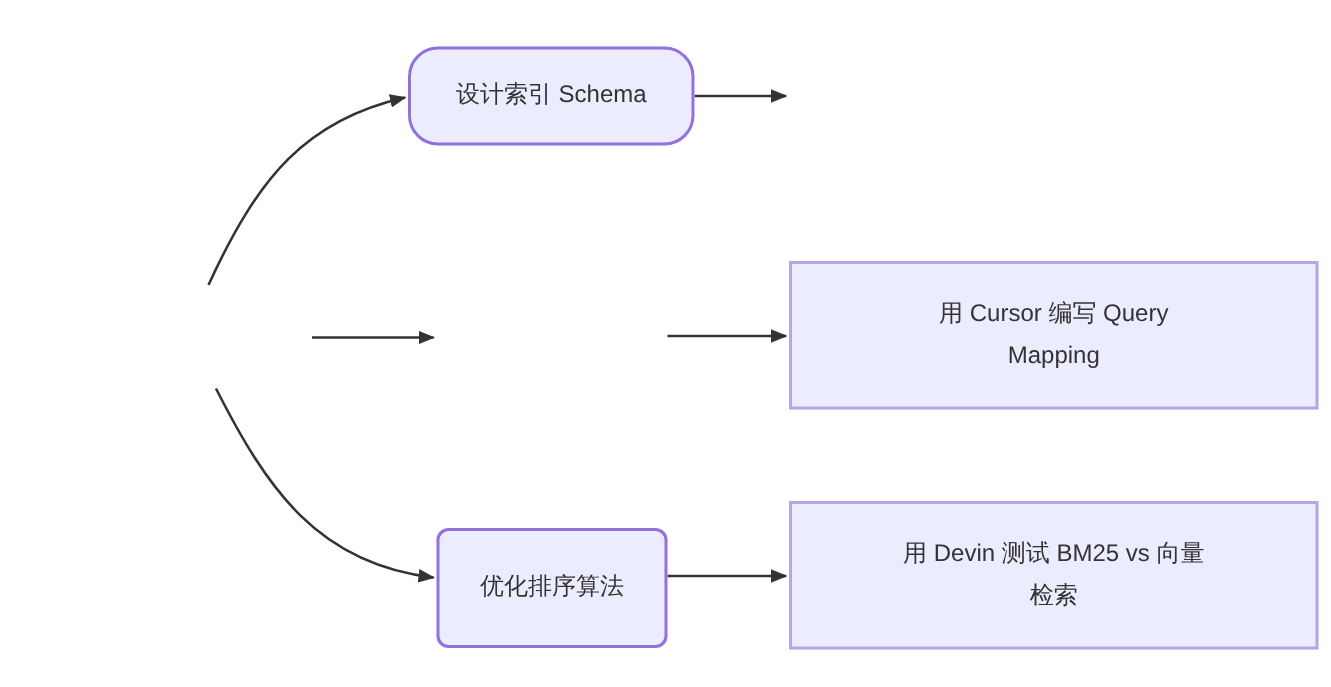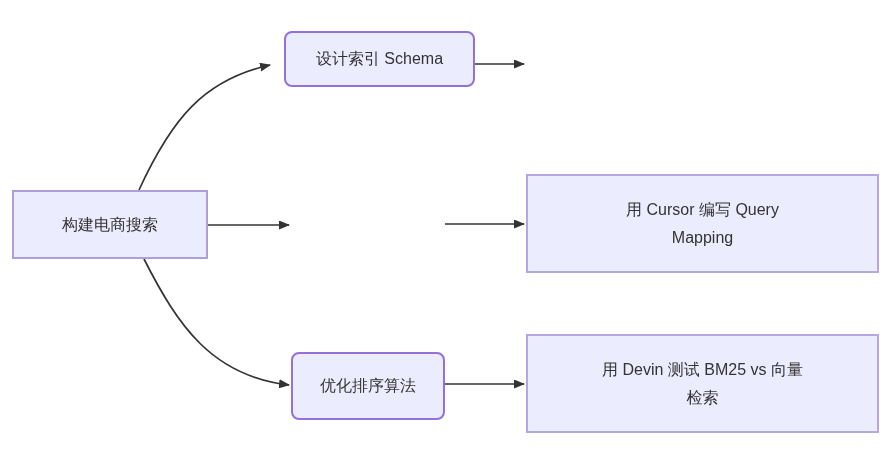--- a/index.html
+++ b/index.html
@@ -39,23 +39,23 @@
   .node-root {
     left: 12px; top: 190px;
     width: 196px; height: 69px;
     border: 2px solid #ADA0DA;
     border-radius: 0;
   }
   .node-task {
     border: 2px solid #9370DB;
     border-radius: 8px;
   }
-  .node-task-1 { left: 284px; top: 31px;  width: 191px; height: 56px; }
+  .node-task-1 { left: 272px; top: 31px;  width: 191px; height: 66px; border-radius: 20px; }
   .node-task-2 { left: 291px; top: 192px; width: 154px; height: 66px; }
-  .node-task-3 { left: 291px; top: 352px; width: 154px; height: 68px; }
+  .node-task-3 { left: 291px; top: 352px; width: 154px; height: 80px; }
   .node-tool {
     border: 2px solid #B6A7E2;
     border-radius: 0;
   }
   .node-tool-1 { left: 526px; top: 15px;  width: 353px; height: 99px; }
   .node-tool-2 { left: 526px; top: 174px; width: 353px; height: 99px; justify-content: center; }
   .node-tool-3 { left: 526px; top: 334px; width: 353px; height: 99px; }
   .label-line { display: block; }
 </style>
 </head>
@@ -70,23 +70,20 @@
       </marker>
     </defs>
     <path d="M139,190 C172,118 204,80 270,65" fill="none" stroke="#333333" stroke-width="1.7" marker-end="url(#arrowhead)"></path>
     <path d="M208,225 L289,225" fill="none" stroke="#333333" stroke-width="1.7" marker-end="url(#arrowhead)"></path>
     <path d="M144,259 C178,326 212,376 289,385" fill="none" stroke="#333333" stroke-width="1.7" marker-end="url(#arrowhead)"></path>
     <path d="M463,64 L524,64" fill="none" stroke="#333333" stroke-width="1.7" marker-end="url(#arrowhead)"></path>
     <path d="M445,224 L524,224" fill="none" stroke="#333333" stroke-width="1.7" marker-end="url(#arrowhead)"></path>
     <path d="M445,384 L524,384" fill="none" stroke="#333333" stroke-width="1.7" marker-end="url(#arrowhead)"></path>
   </svg>
 
-  <div class="node node-root">
-    <span class="label-line">构建电商搜索</span>
-  </div>
 
   <div class="node node-task node-task-1">
     <span class="label-line">设计索引 Schema</span>
   </div>
   <div class="node node-task node-task-3">
     <span class="label-line">优化排序算法</span>
   </div>
 
   <div class="node node-tool node-tool-2">
     <span class="label-line">用 Cursor 编写 Query</span>

